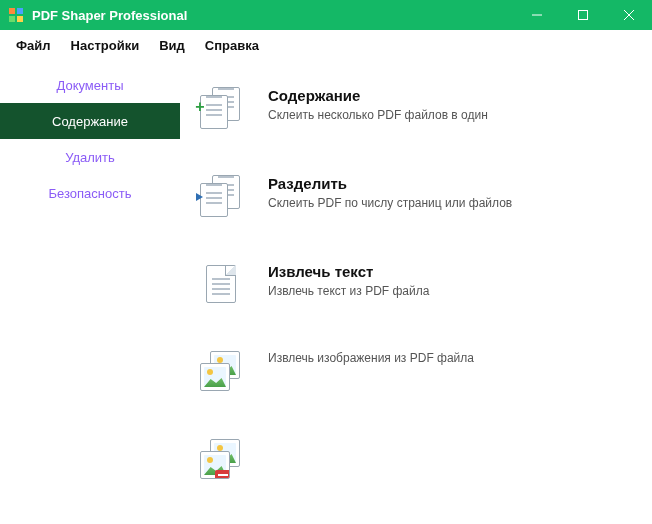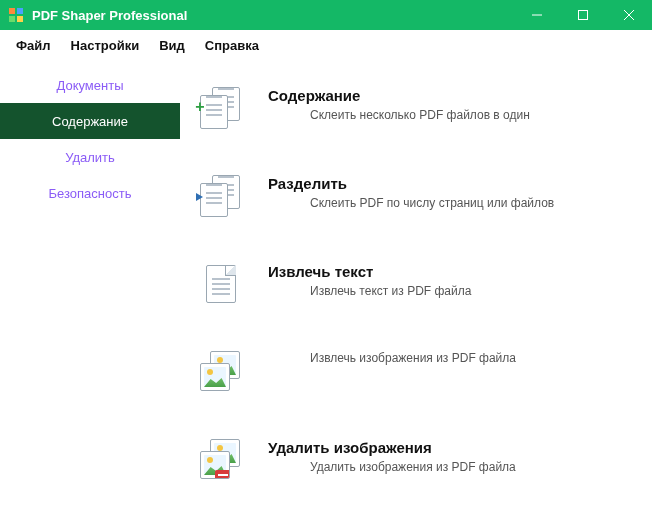--- a/index.html
+++ b/index.html
@@ -27,21 +27,21 @@
 .side-item.active { background: #14532d; color: #fff; }
 
 .content { flex: 1; padding: 14px 12px 0 12px; }
 .action {
   display: flex; align-items: flex-start; padding: 10px 4px 32px 4px;
   gap: 22px; cursor: default;
 }
 .action .ico { width: 50px; height: 46px; flex-shrink: 0; position: relative; }
 .action .txt { padding-top: 2px; }
 .action .t1 { font-size: 15px; font-weight: 700; color: #111; margin-bottom: 4px; }
-.action .t2 { font-size: 12px; color: #555; margin-left: 42px; }
+.action .t2 { font-size: 12px; color: #555; }
 
 
 .doc-pages { position: absolute; inset: 0; }
 .page {
   position: absolute; width: 28px; height: 34px; background: #fff;
   border: 1px solid #9aa7b2; border-radius: 2px;
 }
 .page::before, .page::after {
   content: ""; position: absolute; left: 5px; right: 5px; height: 2px; background: #b8c2cc;
 }
@@ -212,20 +212,16 @@
             <div class="sun"></div>
             <div class="hill"></div>
           </div>
         <div class="pic front">
             <div class="sky"></div>
             <div class="sun"></div>
             <div class="hill"></div>
           <div class="minus"></div>
         </div>
       </div>
-      <div class="txt">
-        <div class="t1">Удалить изображения</div>
-        <div class="t2">Удалить изображения из PDF файла</div>
-      </div>
     </div>
 
   </div>
 </div>
 
 </body></html>

